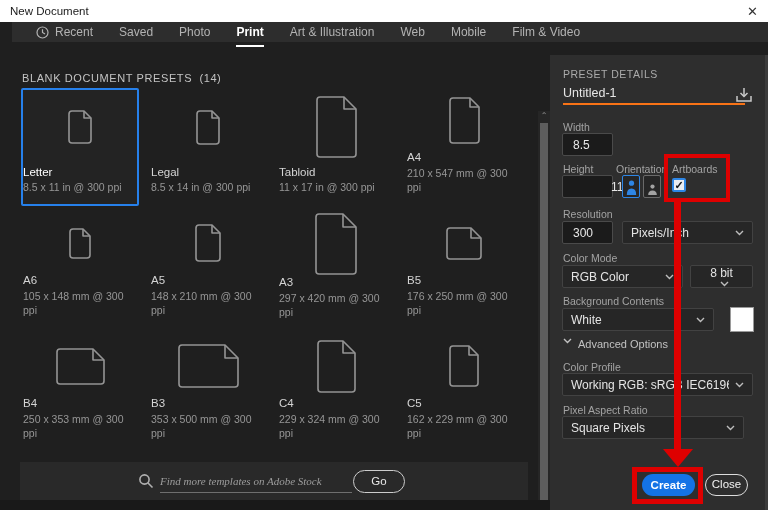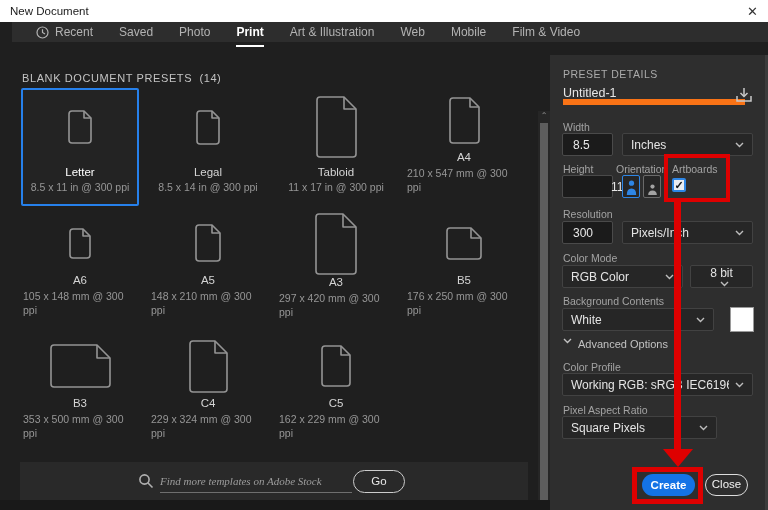--- a/index.html
+++ b/index.html
@@ -24,21 +24,21 @@
   .tab.active::after { content:""; position:absolute; left:0; right:0; bottom:2px;
     height:2px; background:#ffffff; }
   .tab svg { display:block; }
   
   .left { position:absolute; left:0; top:55px; width:550px; height:455px; background:#1f1f1f; }
   .presets-header { position:absolute; left:22px; top:17px; font-size:11px;
     letter-spacing:.6px; color:#c3c3c3; }
   .grid { position:absolute; left:21px; top:33px; display:grid;
     grid-template-columns:repeat(4,128px); grid-auto-rows:123px; }
   .card { width:118px; height:118px; border:2px solid transparent; border-radius:2px;
-    display:flex; flex-direction:column; align-items:center; padding-bottom:9px; }
+    display:flex; flex-direction:column; padding-bottom:9px; }
   .card.selected { border-color:#2680eb; background:#232323; }
   .card .icon-area { flex:1; display:flex; align-items:center; justify-content:center; width:100%; }
   .card .pname { font-size:11.5px; color:#d4d4d4; line-height:1.35; }
   .card.selected .pname { color:#ffffff; }
   .card .pdims { font-size:10.5px; color:#969696; line-height:1.4; }
   
   .vscroll { position:absolute; left:538px; top:56px; width:12px; height:404px; background:#262626; }
   .vscroll .thumb { position:absolute; left:2px; top:12px; width:8px; height:388px; background:#5d5d5d; }
   .vscroll .uparrow { position:absolute; left:2px; top:1px; width:8px; height:8px; color:#9a9a9a;
     font-size:8px; line-height:8px; text-align:center; }
@@ -53,21 +53,21 @@
   .go-btn { position:absolute; left:333px; top:8px; width:52px; height:23px;
     border:1.5px solid #cccccc; border-radius:12px; background:transparent;
     color:#e8e8e8; font-size:11.5px; text-align:center; line-height:20px; }
   .bottom-strip { position:absolute; left:0; top:445px; width:550px; height:10px; background:#191919; }
   
   .right { position:absolute; left:550px; top:55px; width:218px; height:455px; background:#2e2e2e; }
   .edge-scroll { position:absolute; right:0; top:0; width:3px; height:455px; background:#3c3c3c; }
   .rp-label { position:absolute; font-size:10.5px; color:#a3a3a3; }
   .rp-header { position:absolute; left:13px; top:13px; font-size:10.5px; letter-spacing:.5px; color:#ababab; }
   .name-field { position:absolute; left:13px; top:28px; width:182px; height:22px;
-    border-bottom:6px solid #f97316; font-size:12.5px; color:#e6e6e6; line-height:20px; }
+    border-bottom:2px solid #f97316; font-size:12.5px; color:#e6e6e6; line-height:20px; }
   .dl-icon { position:absolute; left:184px; top:30px; }
   .num-input { position:absolute; background:#1b1b1b; border:1px solid #4a4a4a; border-radius:2px;
     color:#e8e8e8; font-size:12px; padding-left:10px; display:flex; align-items:center; }
   .dropdown { position:absolute; background:#262626; border:1px solid #424242; border-radius:2px;
     color:#e4e4e4; font-size:12px; padding:0 8px; display:flex; align-items:center;
     justify-content:space-between; }
   .dropdown .chev { color:#bdbdbd; flex:none; margin-left:6px; display:flex; }
   .orient-btn { position:absolute; width:18px; height:23px; border:1px solid #6a6a6a; border-radius:2px;
     background:#262626; display:flex; align-items:flex-end; justify-content:center; padding-bottom:2px; }
   .orient-btn.selected { border-color:#2e86e5; }
@@ -211,20 +211,30 @@
           <svg width="36" height="33" viewBox="0 0 36 33" fill="none" stroke="#949494" stroke-width="1.6" stroke-linejoin="round">
             <path d="M 25,1 H 4 Q 1,1 1,4 V 29 Q 1,32 4,32 H 32 Q 35,32 35,29 V 11 Z"></path>
             <path d="M 25,1 V 11 H 35"></path>
           </svg>
         </div>
         <div class="pname">B5</div>
         <div class="pdims">176 x 250 mm @ 300 ppi</div>
       </div>
       <div class="card">
         <div class="icon-area">
+          <svg width="49" height="37" viewBox="0 0 49 37" fill="none" stroke="#949494" stroke-width="1.6" stroke-linejoin="round">
+            <path d="M 37,1 H 4 Q 1,1 1,4 V 33 Q 1,36 4,36 H 45 Q 48,36 48,33 V 12 Z"></path>
+            <path d="M 37,1 V 12 H 48"></path>
+          </svg>
+        </div>
+        <div class="pname">B4</div>
+        <div class="pdims">250 x 353 mm @ 300 ppi</div>
+      </div>
+      <div class="card">
+        <div class="icon-area">
           <svg width="61" height="44" viewBox="0 0 61 44" fill="none" stroke="#949494" stroke-width="1.6" stroke-linejoin="round">
             <path d="M 47,1 H 4 Q 1,1 1,4 V 40 Q 1,43 4,43 H 57 Q 60,43 60,40 V 14 Z"></path>
             <path d="M 47,1 V 14 H 60"></path>
           </svg>
         </div>
         <div class="pname">B3</div>
         <div class="pdims">353 x 500 mm @ 300 ppi</div>
       </div>
       <div class="card">
         <div class="icon-area">
@@ -273,28 +283,20 @@
   <span class="dl-icon">
     <svg width="20" height="20" viewBox="0 0 20 20" fill="none" stroke="#c9c9c9" stroke-width="1.5">
       <path d="M3 11 v5 h14 v-5"></path>
         <line x1="10" y1="3" x2="10" y2="11"></line>
         <path d="M6.5 8 L10 11.5 L13.5 8"></path>
     </svg>
   </span>
 
   <div class="rp-label" style="left:13px; top:66px;">Width</div>
   <div class="num-input" style="left:12px; top:78px; width:51px; height:23px;">8.5</div>
-  <div class="dropdown" style="left:72px; top:78px; width:131px; height:23px;">
-    <span>Inches</span>
-    <span class="chev">
-        <svg width="9" height="6" viewBox="0 0 9 6" fill="none" stroke="#bdbdbd" stroke-width="1.4">
-          <path d="M1 1 L4.5 4.5 L8 1"></path>
-        </svg>
-      </span>
-  </div>
 
   <div class="rp-label" style="left:13px; top:108px;">Height</div>
   <div class="rp-label" style="left:66px; top:108px;">Orientation</div>
   <div class="rp-label" style="left:122px; top:108px;">Artboards</div>
 
   <div class="num-input" style="left:12px; top:120px; width:51px; height:23px;padding-left:48px;">11</div>
   <div class="orient-btn selected" style="left:72px; top:120px;">
     <svg width="11" height="15" viewBox="0 0 11 15">
       <circle cx="5.5" cy="3.2" r="2.6" fill="#2e86e5"></circle>
       <path d="M0.8 15 Q0.8 8.6 5.5 8.6 Q10.2 8.6 10.2 15 Z" fill="#2e86e5"></path>
@@ -359,21 +361,21 @@
   <div class="dropdown" style="left:12px; top:318px; width:191px; height:23px;">
     <span style="overflow:hidden; white-space:nowrap;">Working RGB: sRGB IEC61966-2.1</span>
     <span class="chev">
         <svg width="9" height="6" viewBox="0 0 9 6" fill="none" stroke="#bdbdbd" stroke-width="1.4">
           <path d="M1 1 L4.5 4.5 L8 1"></path>
         </svg>
       </span>
   </div>
 
   <div class="rp-label" style="left:13px; top:349px;">Pixel Aspect Ratio</div>
-  <div class="dropdown" style="left:12px; top:361px; width:155px; height:23px;">
+  <div class="dropdown" style="left:12px; top:361px; width:182px; height:23px;">
     <span>Square Pixels</span>
     <span class="chev">
         <svg width="9" height="6" viewBox="0 0 9 6" fill="none" stroke="#bdbdbd" stroke-width="1.4">
           <path d="M1 1 L4.5 4.5 L8 1"></path>
         </svg>
       </span>
   </div>
 
   <div class="pill create-btn">Create</div>
   <div class="pill close-btn">Close</div>

